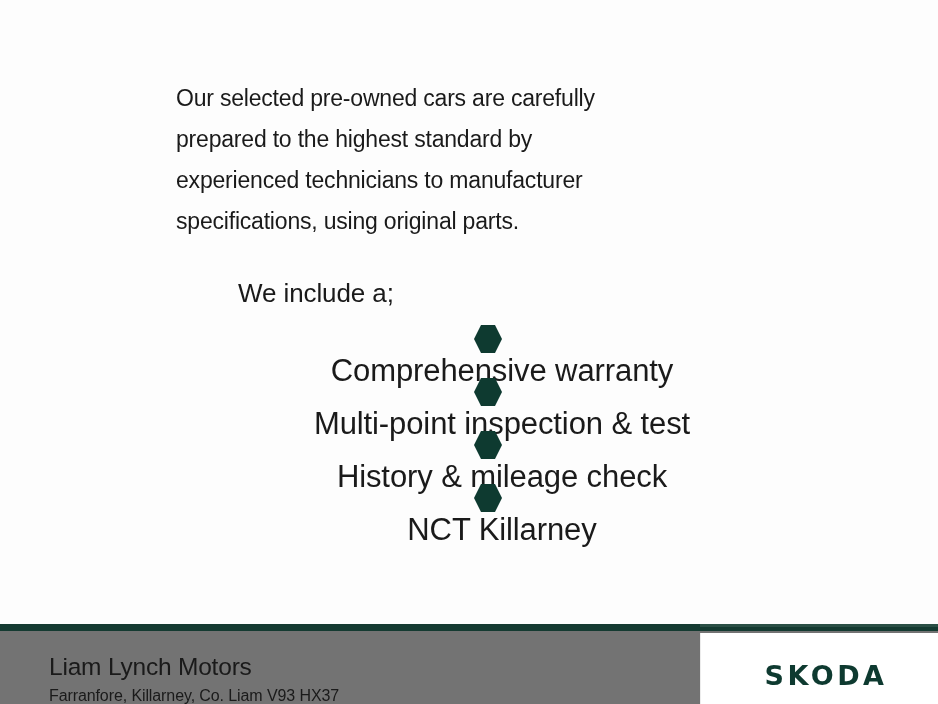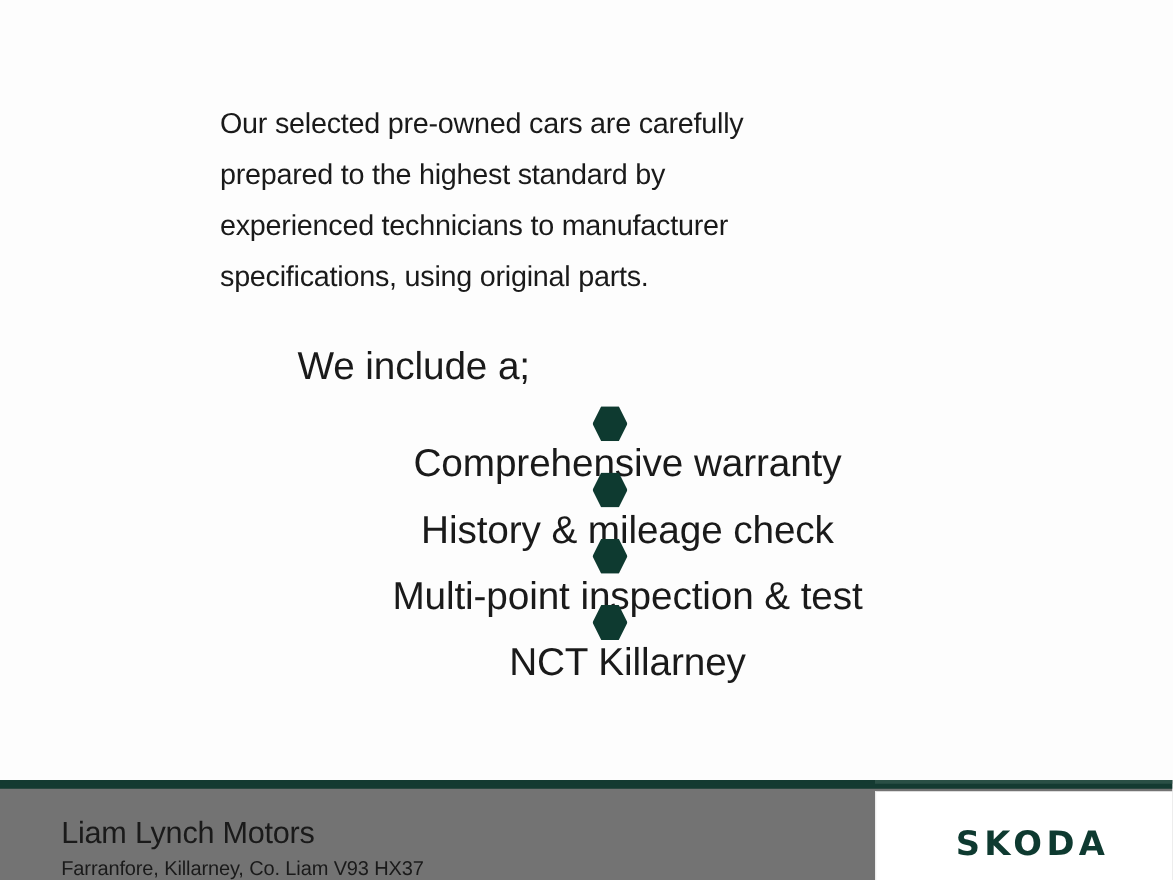--- a/index.html
+++ b/index.html
@@ -35,21 +35,21 @@
     font-weight: 400;
     letter-spacing: -0.2px;
     color: #1a1a1a;
     white-space: pre-line;
   }
 
   .include-line {
     position: absolute;
     left: 238px;
     top: 273px;
-    font-size: 31px;
+    font-size: 26px;
     line-height: 40px;
     font-weight: 400;
     letter-spacing: -0.1px;
     color: #1a1a1a;
   }
 
   .bullet-list {
     position: absolute;
     left: 182px;
     top: 325px;
@@ -169,25 +169,25 @@
 
   <div class="include-line">We include a;</div>
 
   <ul class="bullet-list">
     <li class="bullet-item">
       <span class="bullet-marker"></span>
       <span class="bullet-label">Comprehensive warranty</span>
     </li>
     <li class="bullet-item">
       <span class="bullet-marker"></span>
+      <span class="bullet-label">Multi-point inspection &amp; test</span>
+    </li>
+    <li class="bullet-item">
+      <span class="bullet-marker"></span>
       <span class="bullet-label">History &amp; mileage check</span>
-    </li>
-    <li class="bullet-item">
-      <span class="bullet-marker"></span>
-      <span class="bullet-label">Multi-point inspection &amp; test</span>
     </li>
     <li class="bullet-item">
       <span class="bullet-marker"></span>
       <span class="bullet-label">NCT Killarney</span>
     </li>
   </ul>
 
 </div>
 
 <div class="footer">

